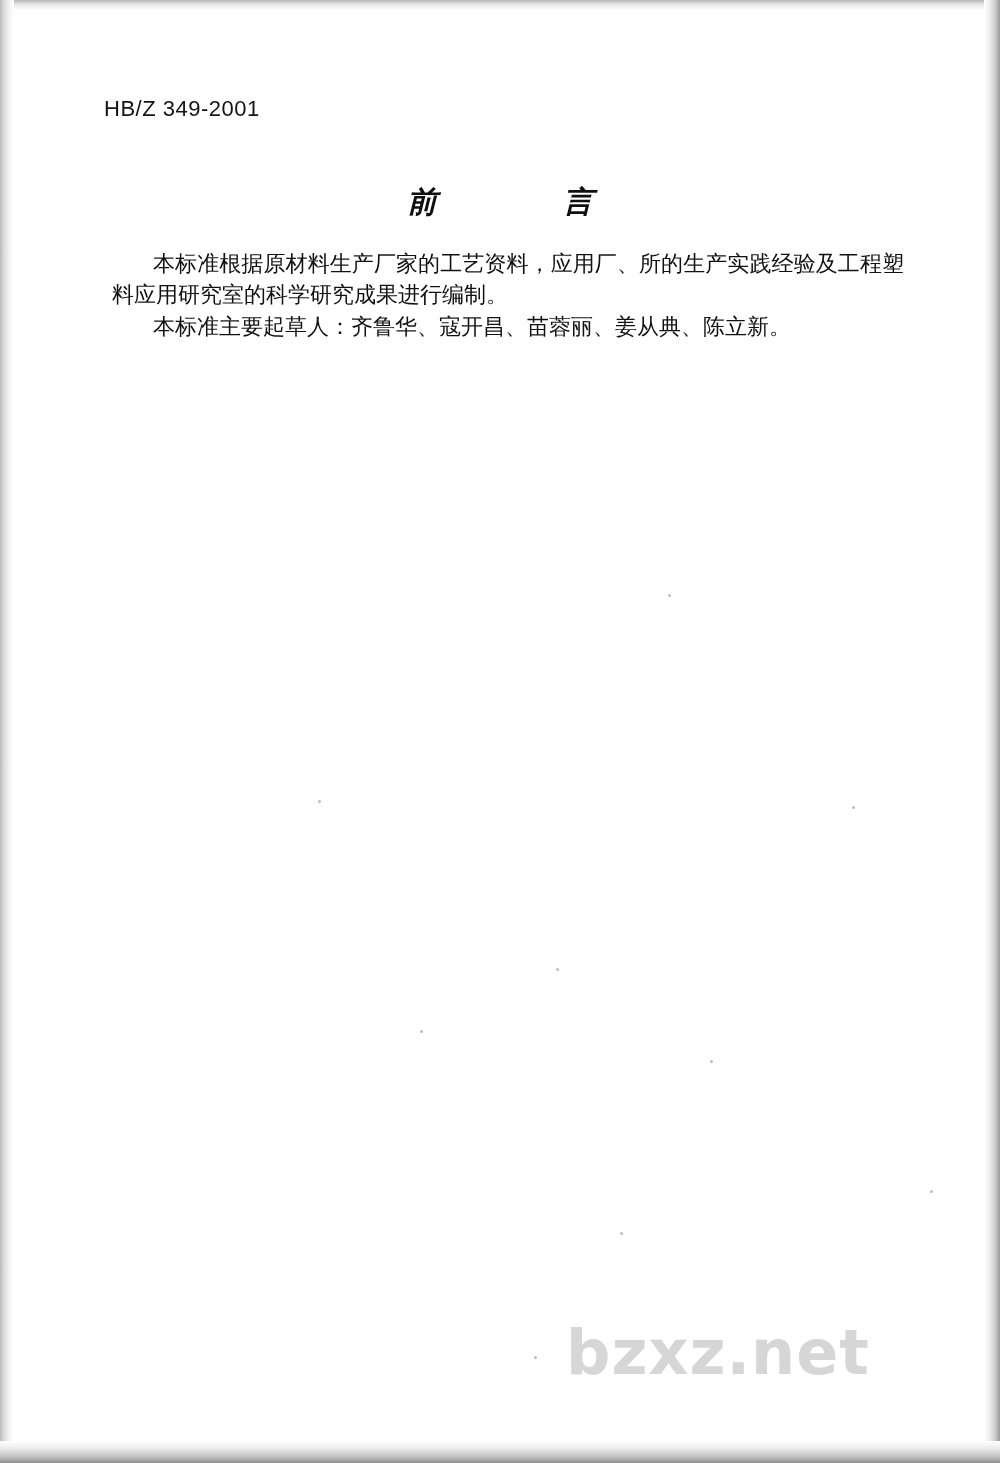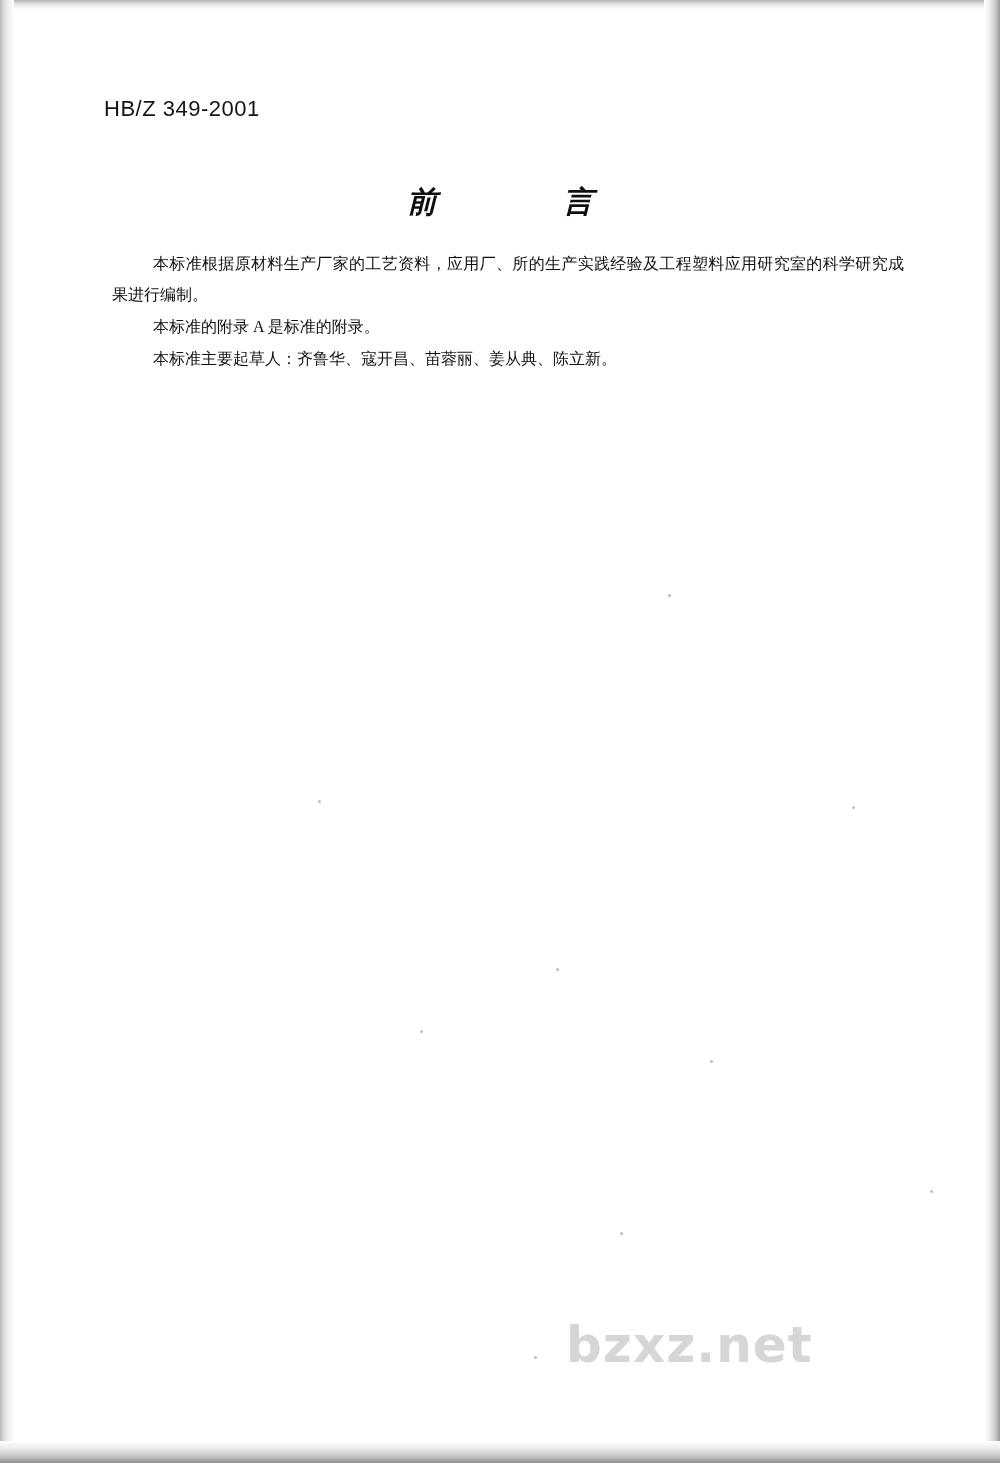--- a/index.html
+++ b/index.html
@@ -68,40 +68,40 @@
     text-indent: 22px;
     color: #0f0f0f;
     font-style: italic;
   }
 
   .body-block {
     position: absolute;
     left: 112px;
     top: 248px;
     width: 792px;
-    font-size: 16px;
+    font-size: 22px;
     line-height: 31px;
     color: #111111;
     text-align: justify;
   }
   .para {
     margin: 0 0 0 0;
     text-indent: 41px;
   }
   .para + .para {
     margin-top: 1px;
   }
 
   .watermark {
     position: absolute;
     left: 566px;
     top: 1316px;
     font-family: "DejaVu Sans", "Liberation Sans", sans-serif;
     font-weight: bold;
-    font-size: 50px;
+    font-size: 62px;
     letter-spacing: 1px;
     color: #d6d6d6;
     user-select: none;
     white-space: nowrap;
   }
 
   
   .speck {
     position: absolute;
     background: #bdbdbd;
@@ -117,21 +117,20 @@
   <div class="edge-left"></div>
   <div class="edge-right"></div>
   <div class="edge-bottom"></div>
 
   <div class="std-code">HB/Z 349-2001</div>
 
   <div class="doc-title">前　　言</div>
 
   <div class="body-block">
     <p class="para">本标准根据原材料生产厂家的工艺资料，应用厂、所的生产实践经验及工程塑料应用研究室的科学研究成果进行编制。</p>
-    <p class="para">本标准的附录 A 是标准的附录。</p>
     <p class="para">本标准主要起草人：齐鲁华、寇开昌、苗蓉丽、姜从典、陈立新。</p>
   </div>
 
   <div class="watermark">bzxz.net</div>
 
   <div class="speck" style="left:668px; top:594px; width:3px; height:3px;"></div>
   <div class="speck" style="left:318px; top:800px; width:3px; height:3px;"></div>
   <div class="speck" style="left:852px; top:806px; width:3px; height:3px;"></div>
   <div class="speck" style="left:556px; top:968px; width:3px; height:3px;"></div>
   <div class="speck" style="left:420px; top:1030px; width:3px; height:3px;"></div>

